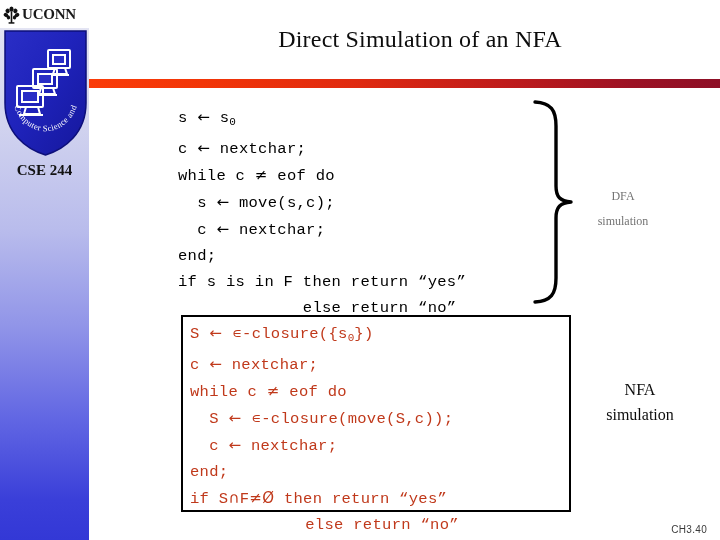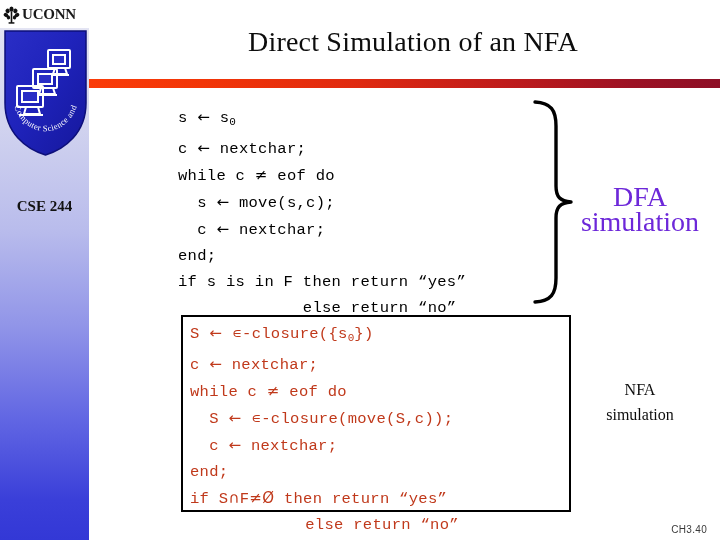--- a/index.html
+++ b/index.html
@@ -57,31 +57,30 @@
   #cse-course {
     position: absolute;
     left: 0; top: 162px;
     width: 89px;
     text-align: center;
     font-family: "Liberation Serif", "DejaVu Serif", serif;
     font-size: 15px;
     font-weight: 700;
     color: #121212;
     letter-spacing: 0px;
-    margin-top: 36px;
   }
 
   
   #title {
     position: absolute;
-    left: 123px; top: 26px;
+    left: 130px; top: 26px;
     width: 580px;
     text-align: center;
     font-family: "Liberation Serif", "DejaVu Serif", serif;
-    font-size: 28px;
+    font-size: 24px;
     font-weight: 400;
     color: #0d0d0d;
     letter-spacing: 0.2px;
   }
   #title-rule {
     position: absolute;
     left: 89px; top: 79px;
     width: 631px; height: 9px;
     background: linear-gradient(to right, #fa3c09 0%, #f23507 18%, #e02a10 42%, #bc1a1c 68%, #9c1224 86%, #8d0f26 100%);
   }
@@ -122,27 +121,27 @@
   .arr { font-family: "DejaVu Sans", sans-serif; font-size: 15px; }
 
   
   #dfa-brace {
     position: absolute;
     left: 531px; top: 98px;
     line-height: 0;
   }
   #dfa-label {
     position: absolute;
-    left: 565px; top: 184px;
+    left: 548px; top: 184px;
     width: 150px;
     text-align: center;
     font-family: "Liberation Serif", "DejaVu Serif", serif;
-    font-size: 28px;
-    font-weight: 400;
-    color: #6d28d9;
+    font-size: 12px;
+    font-weight: 400;
+    color: #737373;
     line-height: 25px;
   }
   #nfa-label {
     position: absolute;
     left: 565px; top: 377px;
     width: 150px;
     text-align: center;
     font-family: "Liberation Serif", "DejaVu Serif", serif;
     font-size: 16px;
     font-weight: 400;

